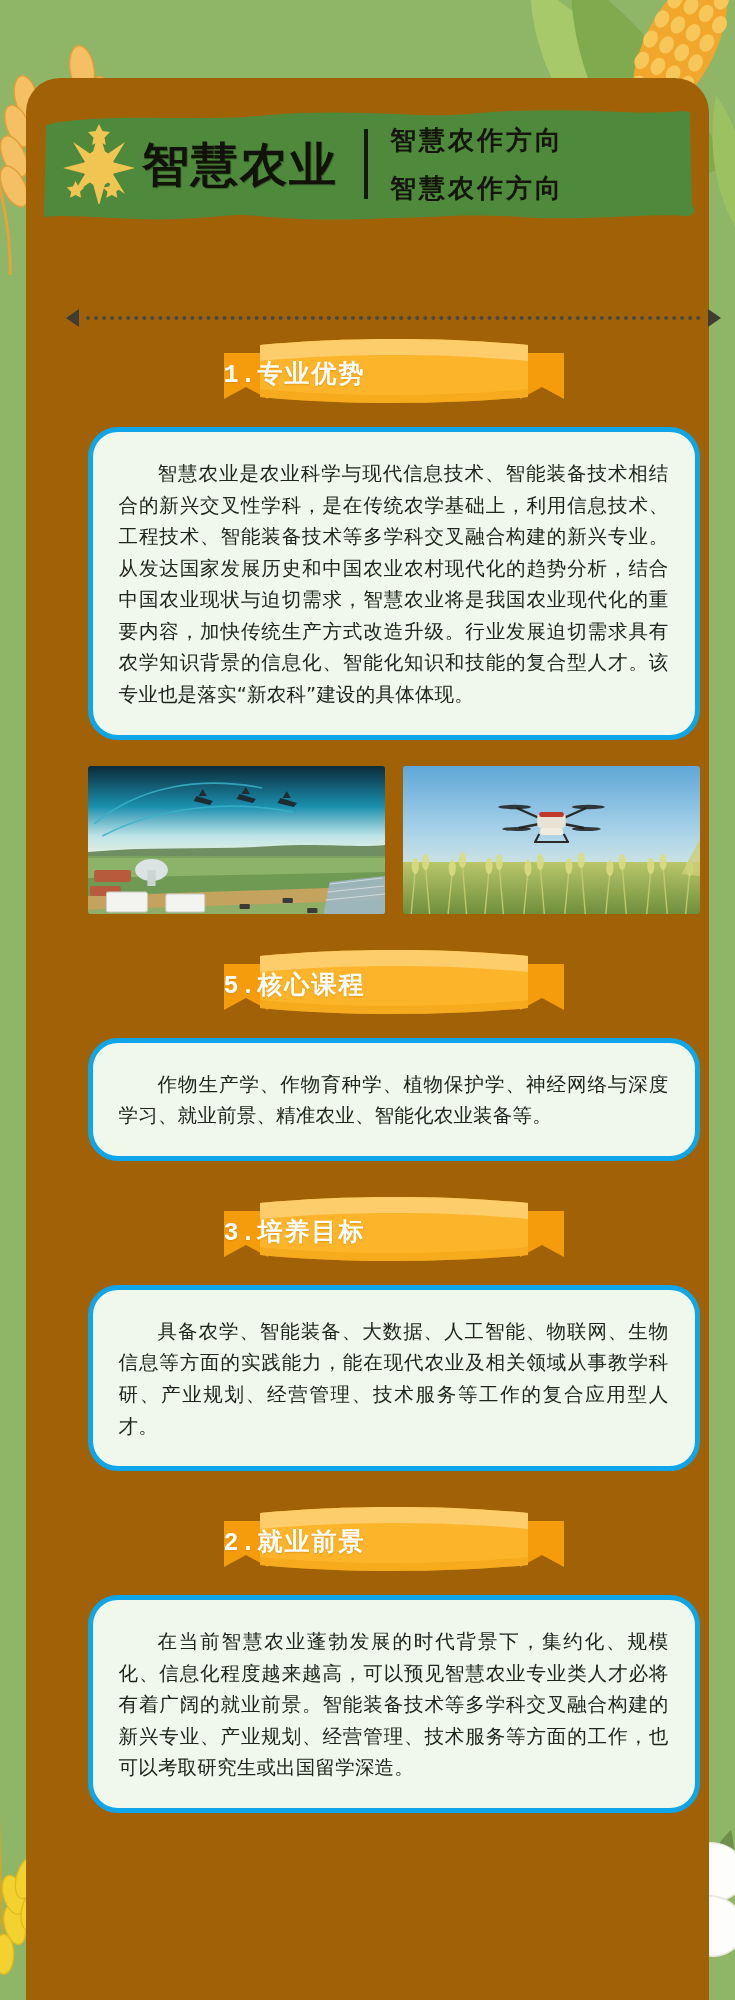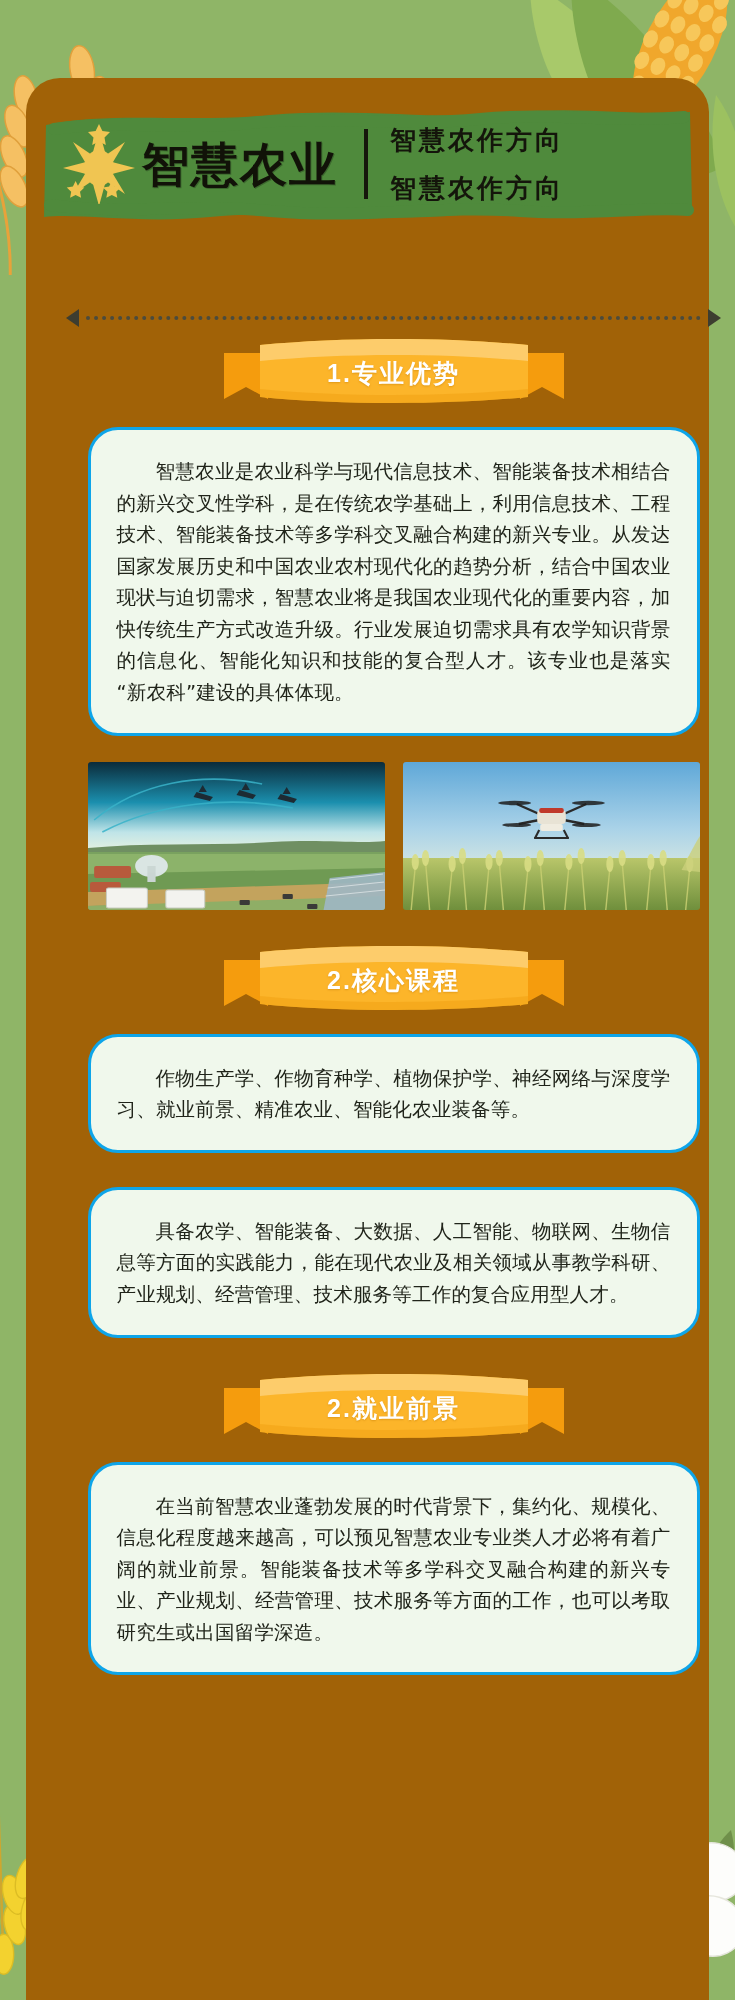--- a/index.html
+++ b/index.html
@@ -119,35 +119,34 @@
     position: relative;
     width: 340px;
     height: 74px;
     margin: 0 auto;
   }
   .ribbon svg { position: absolute; inset: 0; width: 100%; height: 100%; }
   .ribbon-text {
     position: absolute;
     left: 0; right: 0;
     top: 20px;
-    text-align: center;
-    font-family: Liberation Sans, sans-serif;
+    font-family: Liberation Mono, monospace;
     font-size: 25px;
     font-weight: bold;
     color: #ffffff;
     letter-spacing: 2px;
     text-shadow: 0 1px 2px rgba(190,120,0,.45);
   }
 
   
   .green-box {
     margin: 16px auto 0 auto;
     width: 612px;
     background: #f0f8ec;
-    border: 3px solid #0ea5e9;
+    border: 5px solid #0ea5e9;
     border-radius: 30px;
     padding: 26px 26px 24px 26px;
   }
   .green-box p {
     font-family: "DejaVu Sans", sans-serif;
     font-size: 19.5px;
     line-height: 1.62;
     color: #20241a;
     text-align: justify;
     text-indent: 2em;
@@ -515,28 +514,38 @@
 
     <div class="section sec-gap">
       <div class="ribbon">
         <svg viewBox="0 0 340 74" preserveAspectRatio="none">
           <path d="M0 16 L44 16 L44 62 L22 50 L0 62 Z" fill="#f59c0d"></path>
           <path d="M340 16 L296 16 L296 62 L318 50 L340 62 Z" fill="#f59c0d"></path>
           <path d="M36 8 C 120 0 220 0 304 8 L304 60 C 220 68 120 68 36 60 Z" fill="#fcb52a"></path>
           <path d="M36 8 C 120 0 220 0 304 8 L304 24 C 220 16 120 16 36 24 Z" fill="#fdd077" opacity=".85"></path>
           <path d="M36 52 C 120 60 220 60 304 52 L304 60 C 220 68 120 68 36 60 Z" fill="#f2a415" opacity=".6"></path>
         </svg>
-        <div class="ribbon-text">2.核心课程</div>
+        <div class="ribbon-text">5.核心课程</div>
       </div>
       <div class="green-box">
         <p>作物生产学、作物育种学、植物保护学、神经网络与深度学习、就业前景、精准农业、智能化农业装备等。</p>
       </div>
     </div>
 
     <div class="section sec-gap">
+      <div class="ribbon">
+        <svg viewBox="0 0 340 74" preserveAspectRatio="none">
+          <path d="M0 16 L44 16 L44 62 L22 50 L0 62 Z" fill="#f59c0d"></path>
+          <path d="M340 16 L296 16 L296 62 L318 50 L340 62 Z" fill="#f59c0d"></path>
+          <path d="M36 8 C 120 0 220 0 304 8 L304 60 C 220 68 120 68 36 60 Z" fill="#fcb52a"></path>
+          <path d="M36 8 C 120 0 220 0 304 8 L304 24 C 220 16 120 16 36 24 Z" fill="#fdd077" opacity=".85"></path>
+          <path d="M36 52 C 120 60 220 60 304 52 L304 60 C 220 68 120 68 36 60 Z" fill="#f2a415" opacity=".6"></path>
+        </svg>
+        <div class="ribbon-text">3.培养目标</div>
+      </div>
       <div class="green-box">
         <p>具备农学、智能装备、大数据、人工智能、物联网、生物信息等方面的实践能力，能在现代农业及相关领域从事教学科研、产业规划、经营管理、技术服务等工作的复合应用型人才。</p>
       </div>
     </div>
 
     <div class="section sec-gap">
       <div class="ribbon">
         <svg viewBox="0 0 340 74" preserveAspectRatio="none">
           <path d="M0 16 L44 16 L44 62 L22 50 L0 62 Z" fill="#f59c0d"></path>
           <path d="M340 16 L296 16 L296 62 L318 50 L340 62 Z" fill="#f59c0d"></path>

